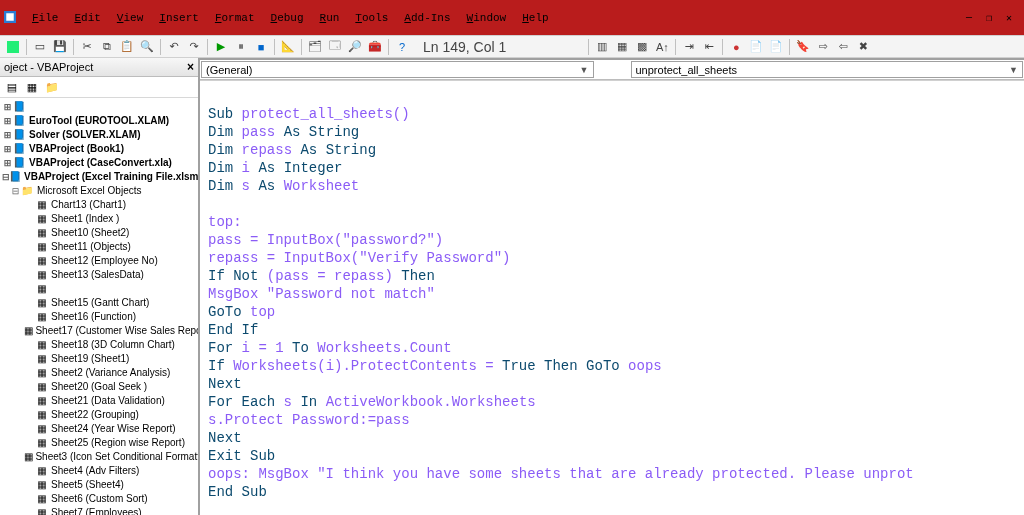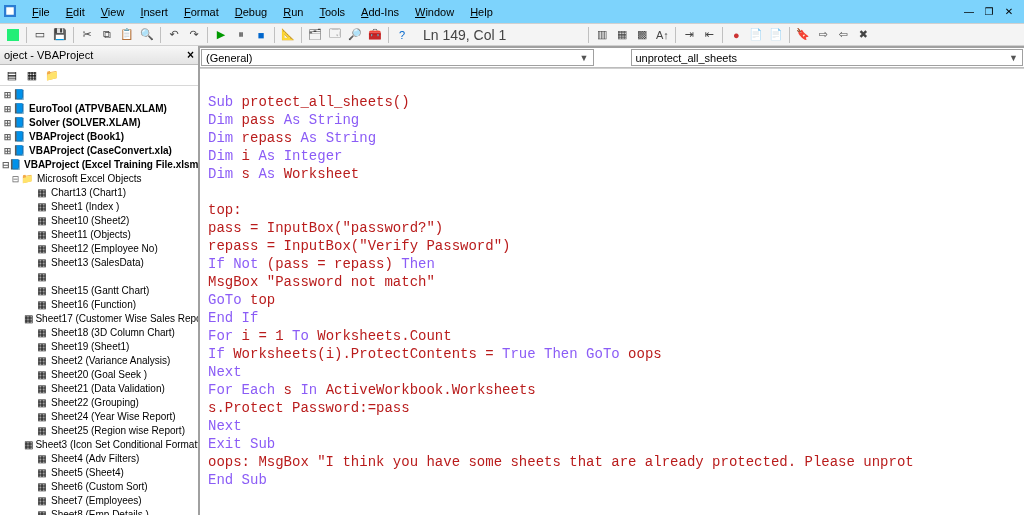--- a/index.html
+++ b/index.html
@@ -1,17 +1,17 @@
 <!DOCTYPE html>
 <html><head>
 <meta charset="utf-8">
 <style>
 * { box-sizing: border-box; margin: 0; padding: 0; }
 body { font-family: "Segoe UI", Tahoma, sans-serif; font-size: 11px; background: #f0f0f0; width: 1024px; height: 515px; overflow: hidden; }
-.menubar { display: flex; align-items: center; background: #7dd3fc; height: 24px; padding: 0 4px; border-bottom: 1px solid #d0d0d0; }
+.menubar { display: flex; align-items: center; background: #b91c1c; height: 36px; padding: 0 4px; border-bottom: 1px solid #d0d0d0; font-family: Liberation Mono, monospace; }
 .menubar .app-icon { width: 14px; height: 14px; margin-right: 6px; }
 .menubar .menu-item { padding: 2px 8px; cursor: pointer; }
 .menubar .menu-item u { text-decoration: underline; }
 .menubar .spacer { flex: 1; }
 .window-controls { display: flex; gap: 6px; padding-right: 4px; }
 .window-controls span { width: 14px; text-align: center; cursor: pointer; font-size: 10px; }
 .toolbar { display: flex; align-items: center; height: 22px; background: #f4f4f4; border-bottom: 1px solid #d0d0d0; padding: 0 4px; gap: 2px; }
 .tb-btn { width: 18px; height: 18px; display: flex; align-items: center; justify-content: center; font-size: 11px; color: #444; cursor: pointer; }
 .tb-sep { width: 1px; height: 16px; background: #c0c0c0; margin: 0 2px; }
 .status-text { font-size: 14px; color: #444; margin-left: 10px; }
@@ -28,22 +28,22 @@
 .tree-row .icon { width: 14px; display: inline-flex; justify-content: center; margin-right: 2px; }
 .tree-row .label { }
 .ind1 { padding-left: 10px; }
 .ind2 { padding-left: 24px; }
 .code-panel { flex: 1; display: flex; flex-direction: column; background: #fff; border-top: 2px solid #a0a0a0; }
 .code-header { display: flex; height: 20px; border-bottom: 1px solid #bcbcbc; gap: 35px; }
 .combo { flex: 1; border: 1px solid #a0a0a0; margin: 1px; background: #fff; display: flex; align-items: center; padding: 0 4px; font-size: 11px; }
 .combo.left { max-width: 420px; }
 .combo .arrow { margin-left: auto; color: #555; font-size: 9px; }
 .code-body { flex: 1; overflow: auto; padding: 6px 8px; font-family: Consolas, "Courier New", monospace; font-size: 14px; line-height: 18px; white-space: pre; border-top: 1px solid #d0d0d0; }
-.kw { color: #8b5cf6; }
-.plain { color: #b91c1c; }
+.kw { color: #0c4a6e; }
+.plain { color: #8b5cf6; }
 svg.ic { width: 12px; height: 12px; }
 </style>
 </head>
 <body>
 
 <div class="menubar">
   <span class="app-icon">
     <svg class="ic" viewBox="0 0 16 16">
         <rect width="16" height="16" fill="#2b7cd3"></rect>
         <path d="M3 3h10v10H3z" fill="#fff"></path>
@@ -120,21 +120,21 @@
       <span>📁</span>
     </div>
     <div class="tree" id="tree-host">
         <div class="tree-row ind0 bold">
           <span class="exp">⊞</span>
           <span class="icon">📘</span>
         </div>
         <div class="tree-row ind0 bold">
           <span class="exp">⊞</span>
           <span class="icon">📘</span>
-          <span class="label">EuroTool (ATPVBAEN.XLAM)</span>
+          <span class="label">EuroTool (EUROTOOL.XLAM)</span>
         </div>
         <div class="tree-row ind0 bold">
           <span class="exp">⊞</span>
           <span class="icon">📘</span>
           <span class="label">Solver (SOLVER.XLAM)</span>
         </div>
         <div class="tree-row ind0 bold">
           <span class="exp">⊞</span>
           <span class="icon">📘</span>
           <span class="label">VBAProject (Book1)</span>

